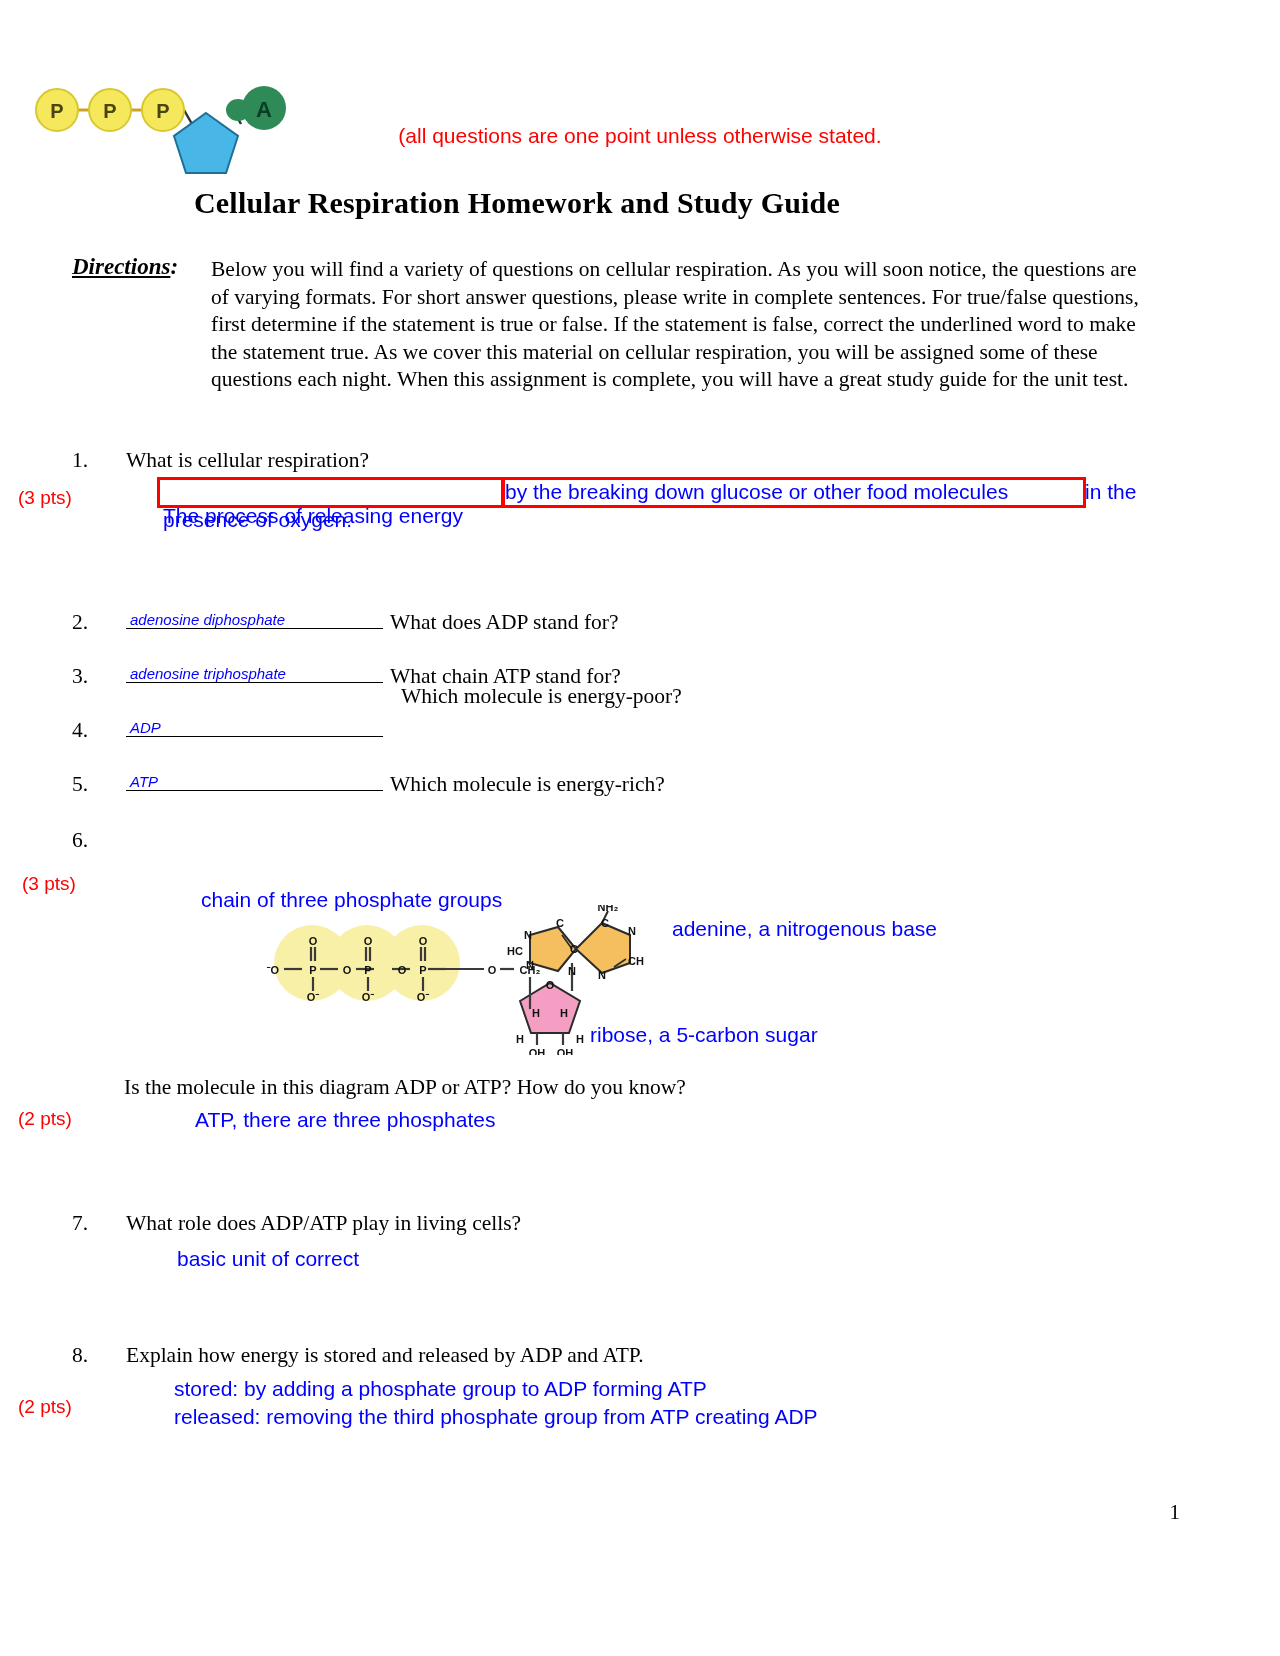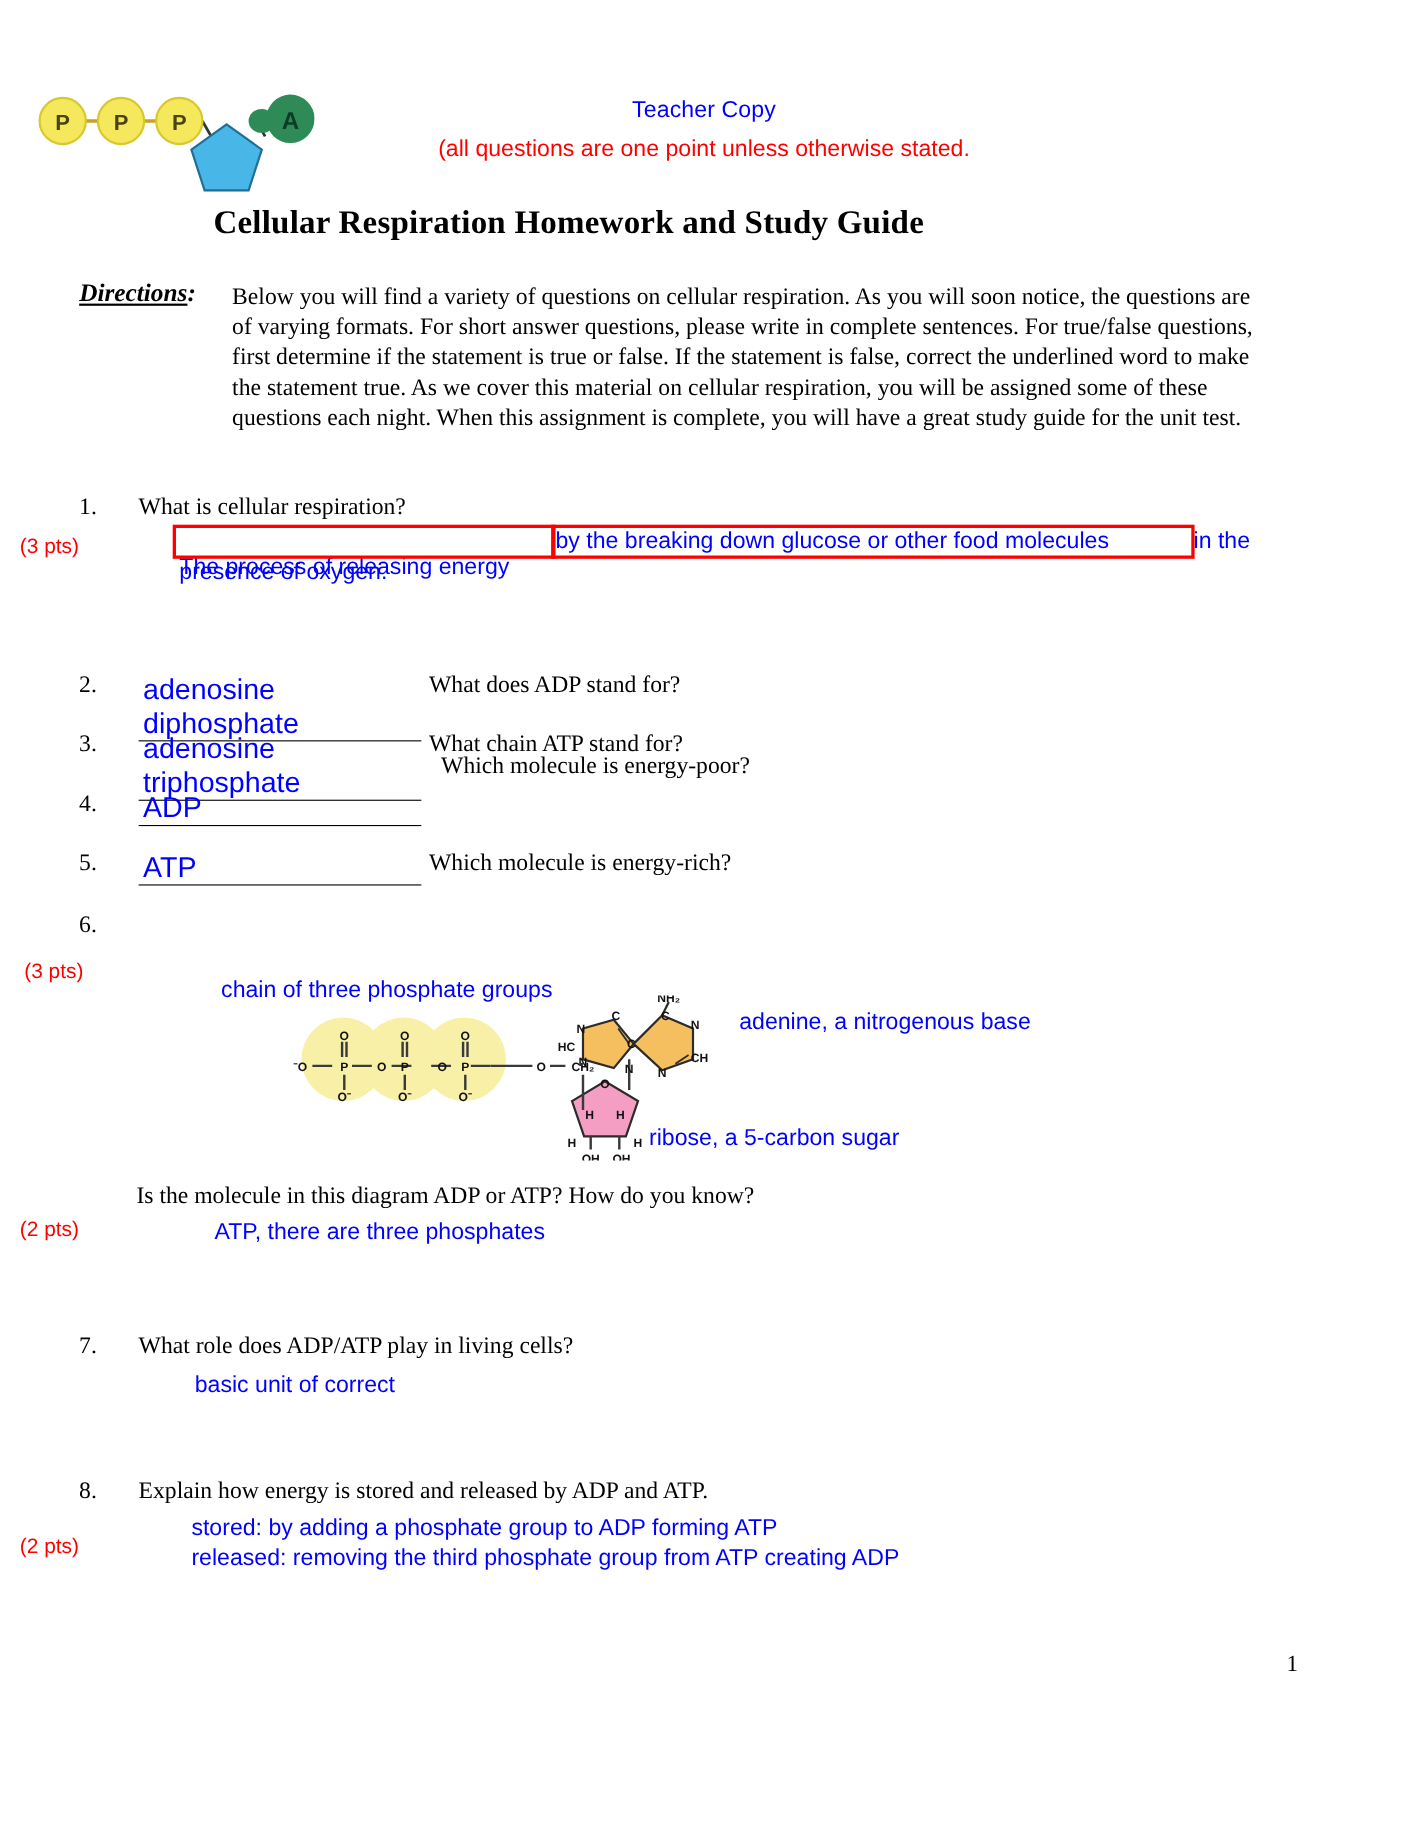--- a/index.html
+++ b/index.html
@@ -110,24 +110,25 @@
     font-family: "Liberation Sans", sans-serif;
     font-size: 21px;
     color: #0000ff;
     white-space: nowrap;
   }
   .blank {
     display: inline-block;
     border-bottom: 1.6px solid #000;
     color: #0000ff;
     font-family: "Liberation Sans", sans-serif;
-    font-size: 26px;
+    font-size: 15px;
     text-align: left;
     padding-left: 4px;
     box-sizing: border-box;
+    font-style: italic;
   }
 
   
   .redbox {
     position: absolute;
     border: 3px solid #ff0000;
     box-sizing: border-box;
     pointer-events: none;
   }
 
@@ -195,21 +196,20 @@
 
       <circle cx="31" cy="32" r="21" fill="#f5e85c" stroke="#d9c72e" stroke-width="2"></circle>
       <text x="31" y="40" font-family="Liberation Sans, sans-serif" font-size="20" font-weight="bold" fill="#4a4410" text-anchor="middle">P</text>
       <circle cx="84" cy="32" r="21" fill="#f5e85c" stroke="#d9c72e" stroke-width="2"></circle>
       <text x="84" y="40" font-family="Liberation Sans, sans-serif" font-size="20" font-weight="bold" fill="#4a4410" text-anchor="middle">P</text>
       <circle cx="137" cy="32" r="21" fill="#f5e85c" stroke="#d9c72e" stroke-width="2"></circle>
       <text x="137" y="40" font-family="Liberation Sans, sans-serif" font-size="20" font-weight="bold" fill="#4a4410" text-anchor="middle">P</text>
     </svg>
   </div>
 
-  <div class="teacher-copy">Teacher Copy</div>
   <div class="points-note">(all questions are one point unless otherwise stated.</div>
   <div class="doc-title">Cellular Respiration Homework and Study Guide</div>
 
   <div class="directions-label"><u>Directions</u><span>:</span></div>
   <div class="directions-body">Below you will find a variety of questions on cellular respiration.  As you will soon notice, the questions are of varying formats.  For short answer questions, please write in complete sentences.  For true/false questions, first determine if the statement is true or false.  If the statement is false, correct the underlined word to make the statement true.  As we cover this material on cellular respiration, you will be assigned some of these questions each night.  When this assignment is complete, you will have a great study guide for the unit test.</div>
 
   <div class="qnum" style="left:60px; top:448px;">1.</div>
   <div class="qtext" style="left:126px; top:448px;">What is cellular respiration?</div>
   <div class="pts" style="left:18px; top:487px;">(3 pts)</div>
   <div class="ans" style="left:163px; top:504px;">The process of releasing energy</div>

